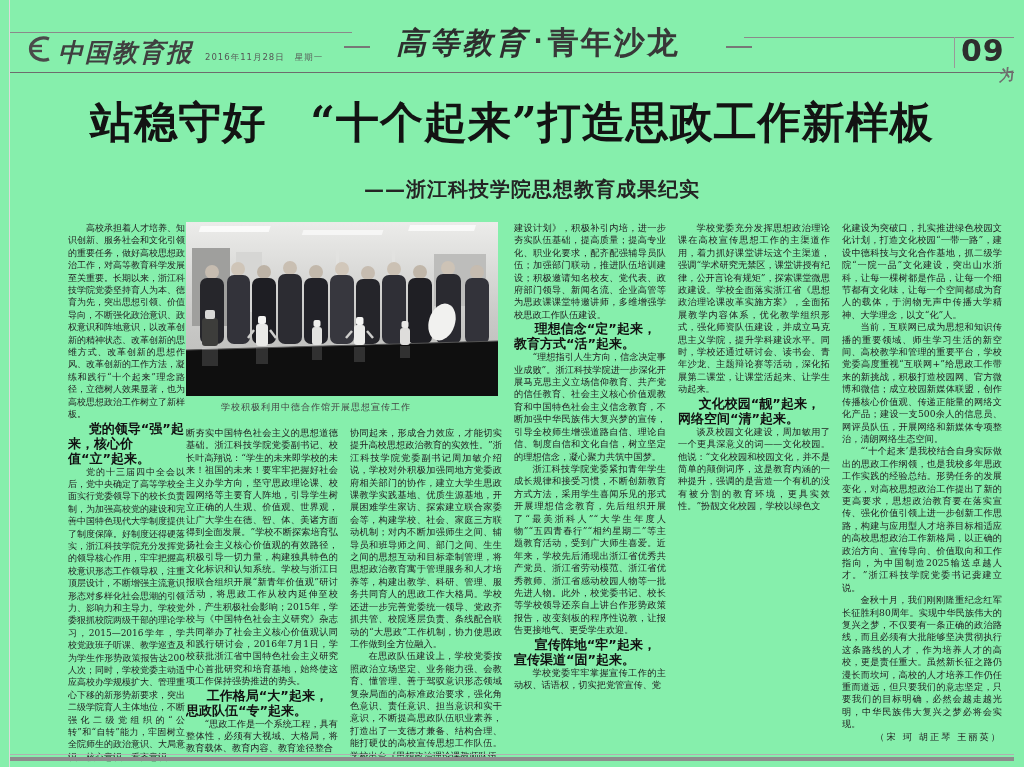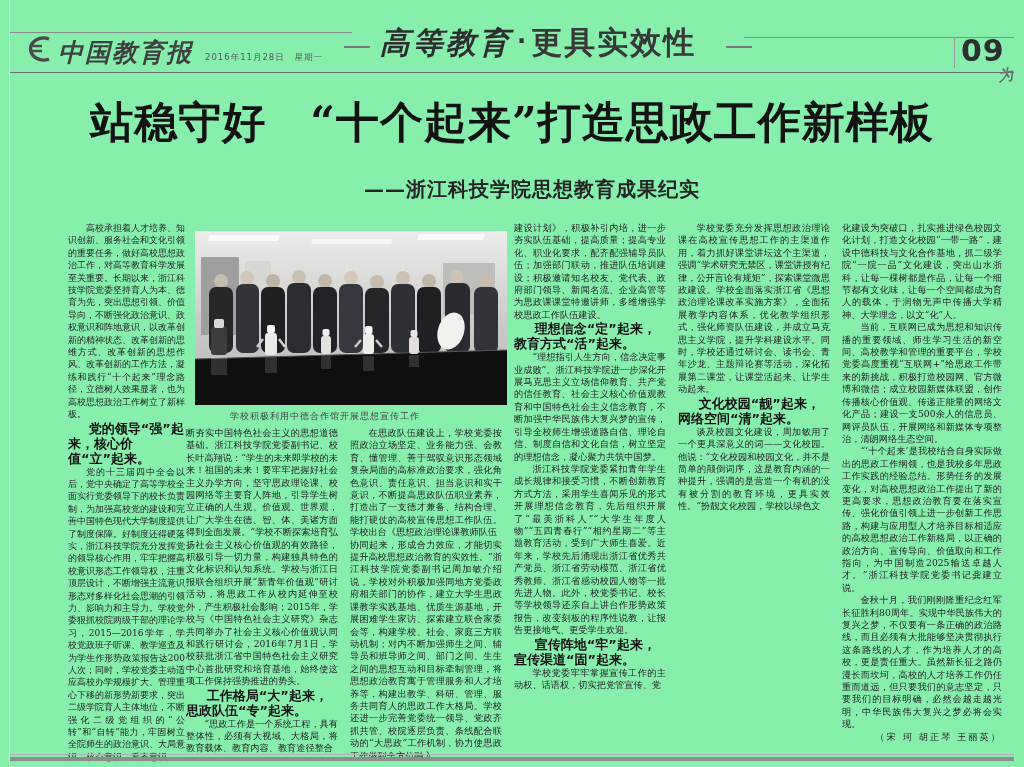--- a/index.html
+++ b/index.html
@@ -47,21 +47,21 @@
             font-weight:700;color:#111;margin:6px 0 5px;text-indent:1.6em;}
   .byline{text-align:right;text-indent:0;letter-spacing:2px;margin-top:3px;}
   .col1{left:52px;top:222px;width:117px;height:540px;font-size:9px;margin-left:16px;}
   .col2{left:186px;top:427px;width:152px;height:335px;}
   .col3{left:350px;top:427px;width:152px;height:335px;}
   .col4{left:514px;top:222px;width:152px;height:540px;}
   .col5{left:678px;top:222px;width:152px;height:540px;}
   .col6{left:842px;top:222px;width:160px;height:540px;}
 
   
-  .photo{left:186px;top:222px;width:260px;margin:9px;}
+  .photo{left:186px;top:222px;width:260px;margin:0;}
   .photo svg{display:block;}
   .photo figcaption{font:9px "DejaVu Sans",sans-serif;color:#444;text-align:center;margin-top:5px;letter-spacing:1px;}
 
   
   .rule-bottom-thin{left:10px;top:754px;width:1004px;height:1px;background:#b0b0b0;}
   .rule-bottom-thick{left:10px;top:757px;width:1004px;height:4px;background:#8d8d8d;}
 </style>
 </head>
 <body>
 
@@ -85,21 +85,21 @@
     </span>
     <span class="masthead-title">中国教育报</span>
     <span class="masthead-date">
       <span>2016年11月28日</span><span>星期一</span>
     </span>
   </div>
 
   <div class="abs section-title">
     <span class="sect-script">高等教育</span>
     <span class="sect-dot">·</span>
-    <span class="sect-bold">更具实效性</span>
+    <span class="sect-bold">青年沙龙</span>
   </div>
 
   <div class="abs pagenum-bar"></div>
   <div class="abs page-number">09</div>
   <div class="abs ornament">为</div>
 
   <div class="abs headline-sub">——浙江科技学院思想教育成果纪实</div>
   <div class="abs headline-main">站稳守好　“十个起来”打造思政工作新样板</div>
 
   <figure class="abs photo">
@@ -185,22 +185,22 @@
       <p class="para">高校承担着人才培养、知识创新、服务社会和文化引领的重要任务，做好高校思想政治工作，对高等教育科学发展至关重要。长期以来，浙江科技学院党委坚持育人为本、德育为先，突出思想引领、价值导向，不断强化政治意识、政权意识和阵地意识，以改革创新的精神状态、改革创新的思维方式、改革创新的思想作风、改革创新的工作方法，凝练和践行“十个起来”理念路径，立德树人效果显著，也为高校思想政治工作树立了新样板。</p>
       <h3 class="sec-head">党的领导“强”起来，核心价值“立”起来。</h3>
       <p class="para">党的十三届四中全会以后，党中央确定了高等学校全面实行党委领导下的校长负责制，为加强高校党的建设和完善中国特色现代大学制度提供了制度保障。好制度还得硬落实，浙江科技学院充分发挥党的领导核心作用，牢牢把握高校意识形态工作领导权，注重顶层设计，不断增强主流意识形态对多样化社会思潮的引领力、影响力和主导力。学校党委狠抓校院两级干部的理论学习，2015—2016学年，学校党政班子听课、教学巡查及为学生作形势政策报告达200人次；同时，学校党委主动适应高校办学规模扩大、管理重心下移的新形势新要求，突出二级学院育人主体地位，不断强化二级党组织的“公转”和“自转”能力，牢固树立全院师生的政治意识、大局意识、核心意识、看齐意识。</p>
     </div>
   <div class="col col2">
       <p class="para cont">断夯实中国特色社会主义的思想道德基础。浙江科技学院党委副书记、校长叶高翔说：“学生的未来即学校的未来！祖国的未来！要牢牢把握好社会主义办学方向，坚守思政理论课、校园网络等主要育人阵地，引导学生树立正确的人生观、价值观、世界观，让广大学生在德、智、体、美诸方面得到全面发展。”学校不断探索培育弘扬社会主义核心价值观的有效路径，积极引导一切力量，构建独具特色的文化标识和认知系统。学校与浙江日报联合组织开展“新青年价值观”研讨活动，将思政工作从校内延伸至校外，产生积极社会影响；2015年，学校与《中国特色社会主义研究》杂志共同举办了社会主义核心价值观认同和践行研讨会，2016年7月1日，学校获批浙江省中国特色社会主义研究中心首批研究和培育基地，始终使这项工作保持强势推进的势头。</p>
       <h3 class="sec-head">工作格局“大”起来，思政队伍“专”起来。</h3>
       <p class="para">“思政工作是一个系统工程，具有整体性，必须有大视域、大格局，将教育载体、教育内容、教育途径整合</p>
     </div>
   <div class="col col3">
+      <p class="para cont">协同起来，形成合力效应，才能切实提升高校思想政治教育的实效性。”浙江科技学院党委副书记周加敏介绍说，学校对外积极加强同地方党委政府相关部门的协作，建立大学生思政课教学实践基地、优质生源基地，开展困难学生家访、探索建立联合家委会等，构建学校、社会、家庭三方联动机制；对内不断加强师生之间、辅导员和班导师之间、部门之间、生生之间的思想互动和目标牵制管理，将思想政治教育寓于管理服务和人才培养等，构建出教学、科研、管理、服务共同育人的思政工作大格局。学校还进一步完善党委统一领导、党政齐抓共管、校院逐层负责、条线配合联动的“大思政”工作机制，协力使思政工作做到全方位融入。</p>
       <p class="para">在思政队伍建设上，学校党委按照政治立场坚定、业务能力强、会教育、懂管理、善于驾驭意识形态领域复杂局面的高标准政治要求，强化角色意识、责任意识、担当意识和实干意识，不断提高思政队伍职业素养，打造出了一支德才兼备、结构合理、能打硬仗的高校宣传思想工作队伍。学校出台《思想政治理论课教师队伍</p>
-      <p class="para cont">协同起来，形成合力效应，才能切实提升高校思想政治教育的实效性。”浙江科技学院党委副书记周加敏介绍说，学校对外积极加强同地方党委政府相关部门的协作，建立大学生思政课教学实践基地、优质生源基地，开展困难学生家访、探索建立联合家委会等，构建学校、社会、家庭三方联动机制；对内不断加强师生之间、辅导员和班导师之间、部门之间、生生之间的思想互动和目标牵制管理，将思想政治教育寓于管理服务和人才培养等，构建出教学、科研、管理、服务共同育人的思政工作大格局。学校还进一步完善党委统一领导、党政齐抓共管、校院逐层负责、条线配合联动的“大思政”工作机制，协力使思政工作做到全方位融入。</p>
     </div>
   <div class="col col4">
       <p class="para cont">建设计划》，积极补引内培，进一步夯实队伍基础，提高质量；提高专业化、职业化要求，配齐配强辅导员队伍；加强部门联动，推进队伍培训建设；积极邀请知名校友、党代表、政府部门领导、新闻名流、企业高管等为思政课课堂特邀讲师，多维增强学校思政工作队伍建设。</p>
       <h3 class="sec-head">理想信念“定”起来，教育方式“活”起来。</h3>
       <p class="para">“理想指引人生方向，信念决定事业成败”。浙江科技学院进一步深化开展马克思主义立场信仰教育、共产党的信任教育、社会主义核心价值观教育和中国特色社会主义信念教育，不断加强中华民族伟大复兴梦的宣传，引导全校师生增强道路自信、理论自信、制度自信和文化自信，树立坚定的理想信念，凝心聚力共筑中国梦。</p>
       <p class="para">浙江科技学院党委紧扣青年学生成长规律和接受习惯，不断创新教育方式方法，采用学生喜闻乐见的形式开展理想信念教育，先后组织开展了“最美浙科人”“大学生年度人物”“五四青春行”“相约星期二”等主题教育活动，受到广大师生喜爱。近年来，学校先后涌现出浙江省优秀共产党员、浙江省劳动模范、浙江省优秀教师、浙江省感动校园人物等一批先进人物。此外，校党委书记、校长等学校领导还亲自上讲台作形势政策报告，改变刻板的程序性说教，让报告更接地气、更受学生欢迎。</p>
       <h3 class="sec-head">宣传阵地“牢”起来，宣传渠道“固”起来。</h3>
       <p class="para">学校党委牢牢掌握宣传工作的主动权、话语权，切实把党管宣传、党</p>
     </div>
   <div class="col col5">

